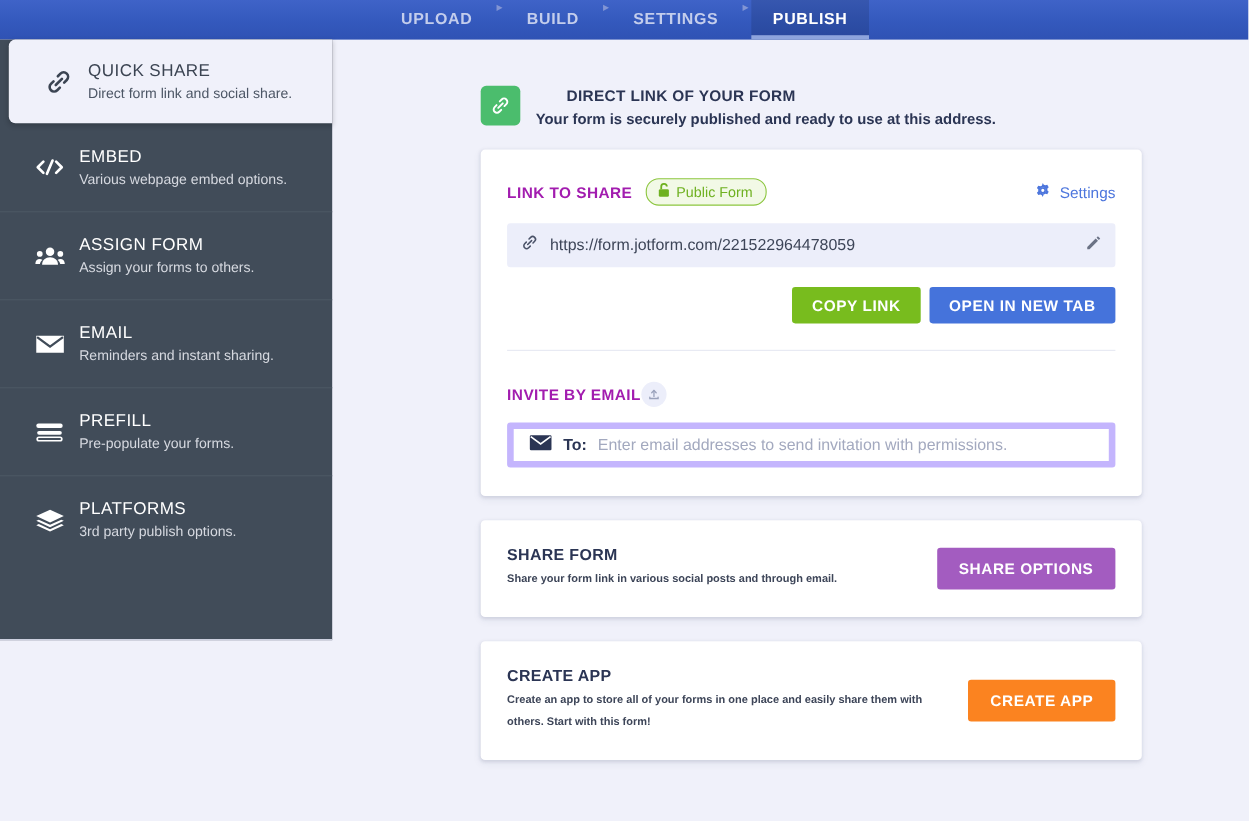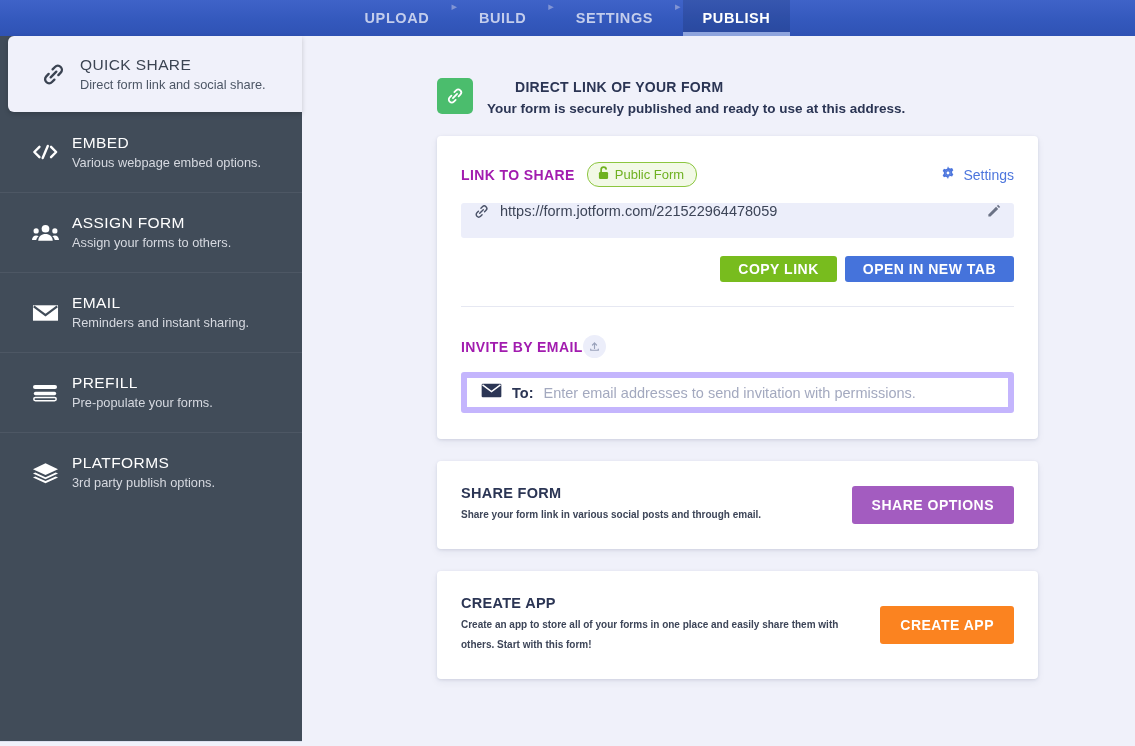--- a/index.html
+++ b/index.html
@@ -64,21 +64,21 @@
     color: #8295d4;
     font-size: 11px;
     padding: 0 2px;
   }
 
   
   .sidebar {
     position: absolute;
     top: 36px; left: 0;
     width: 302px;
-    height: 706px;
+    height: 546px;
     background: #414c59;
     border-bottom: 1px solid #dcdfee;
   }
   .side-item {
     position: relative;
     display: flex;
     align-items: center;
     height: 80px;
     padding: 0 14px 0 22px;
     cursor: pointer;
@@ -208,25 +208,25 @@
     display: inline-flex;
     align-items: center;
     gap: 7px;
     color: #4d76dd;
     font-size: 14px;
     cursor: pointer;
   }
 
   .url-field {
     margin-top: 16px;
-    height: 35px;
+    height: 40px;
     background: #eceefa;
     border-radius: 3px;
     display: flex;
-    align-items: flex-start;
+    align-items: center;
     padding: 0 12px;
     gap: 10px;
     cursor: text;
   }
   .url-field .utext {
     flex: 1;
     font-size: 14.5px;
     color: #3d4558;
     white-space: nowrap;
     overflow: hidden;
@@ -239,21 +239,21 @@
     margin-top: 18px;
   }
   .btn {
     border: none;
     border-radius: 3px;
     color: #fff;
     font-size: 14px;
     font-weight: bold;
     letter-spacing: 0.5px;
     padding: 4px 18px;
-    height: 26px;
+    height: 33px;
     cursor: pointer;
     font-family: "Liberation Sans", sans-serif;
   }
   .btn-green { background: #78bc1e; }
   .btn-blue  { background: #4573db; }
   .btn-purple{ background: #a35cc0; padding: 0 20px; height: 38px; }
   .btn-orange{ background: #fb8320; padding: 0 20px; height: 38px; }
 
   .divider {
     height: 1px;

